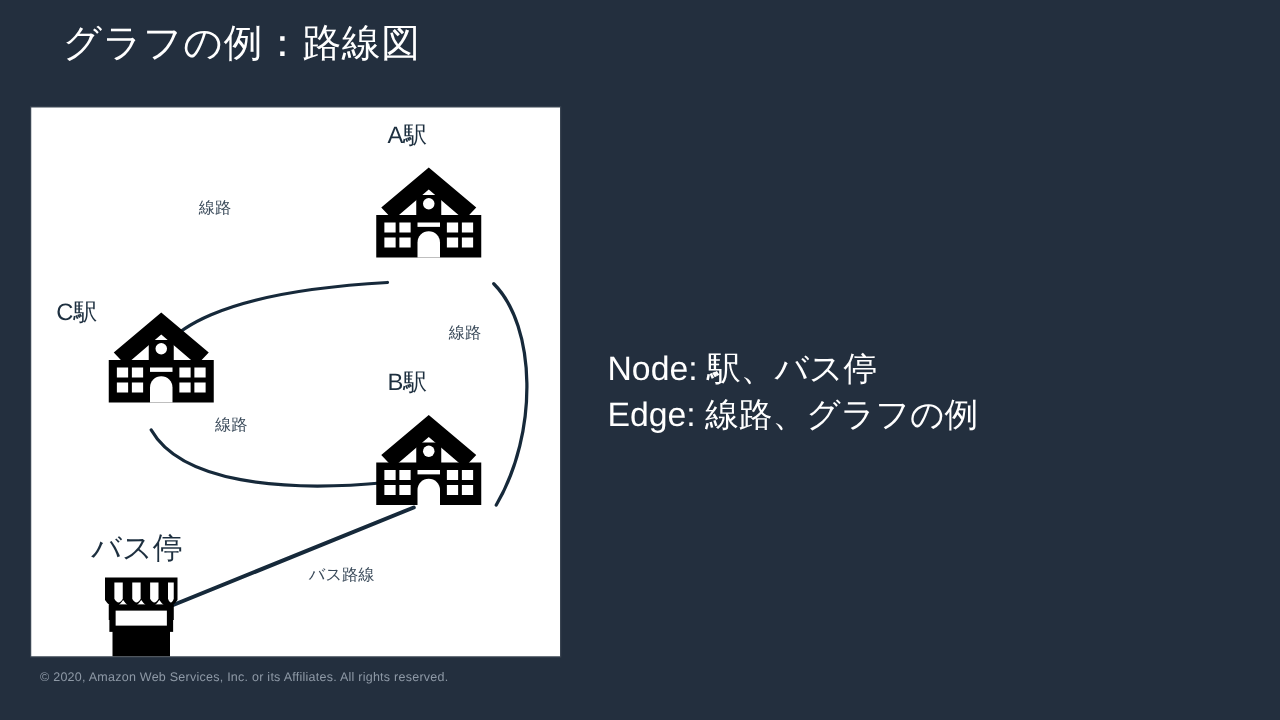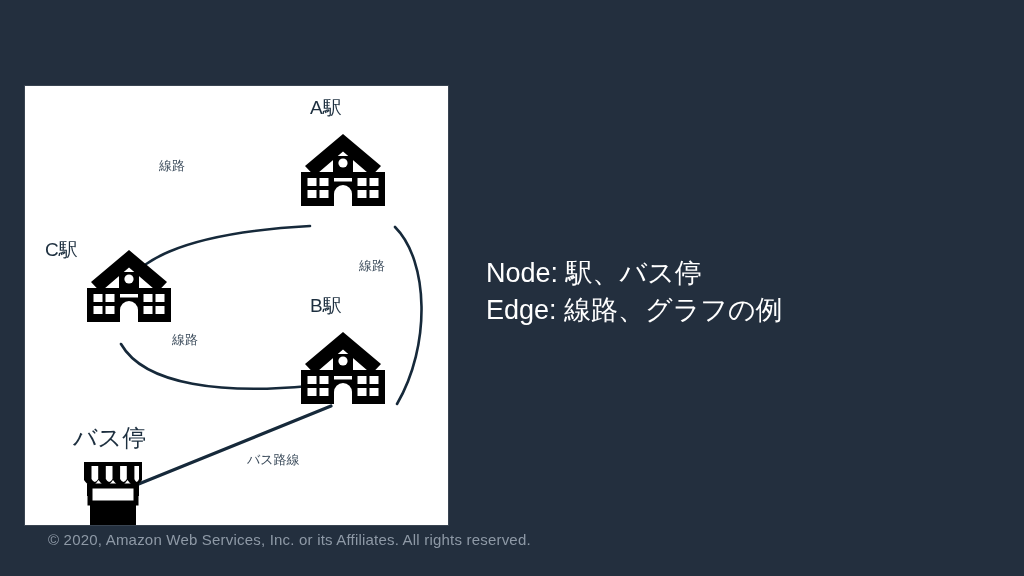--- a/index.html
+++ b/index.html
@@ -77,52 +77,53 @@
   .bus-edge {
     stroke: #16293a;
     stroke-width: 3.2;
     stroke-linecap: round;
   }
 
   
   #legend {
     position: absolute;
     left: 486px;
-    top: 255px;
+    top: 277px;
     color: #ffffff;
     font-size: 27px;
     line-height: 1.36;
     white-space: nowrap;
   }
   #legend .legend-line { display: block; }
 
   
   #footer-copyright {
     position: absolute;
-    left: 48px;
+    left: 32px;
     bottom: 28px;
-    font-size: 15px;
+    font-size: 10px;
     color: #8e99a6;
     letter-spacing: 0.2px;
     white-space: nowrap;
   }
   #aws-logo {
     position: absolute;
     right: 48px;
     bottom: 22px;
     width: 64px;
     height: 40px;
   }
   #aws-logo svg { display: block; width: 64px; height: 40px; }
 </style>
 </head>
 <body>
 
 <div id="slide">
 
+  <div id="slide-title">グラフの例：路線図</div>
 
   <div id="diagram-panel">
     <svg id="diagram-svg" viewBox="0 0 423 439" xmlns="http://www.w3.org/2000/svg">
 
       <defs>
 
         <symbol id="station-icon" viewBox="0 0 100 78">
 
           <path d="M50 4 L88 36 L78.5 46 L50 21.5 L21.5 46 L12 36 Z" fill="#000000"></path>
 

